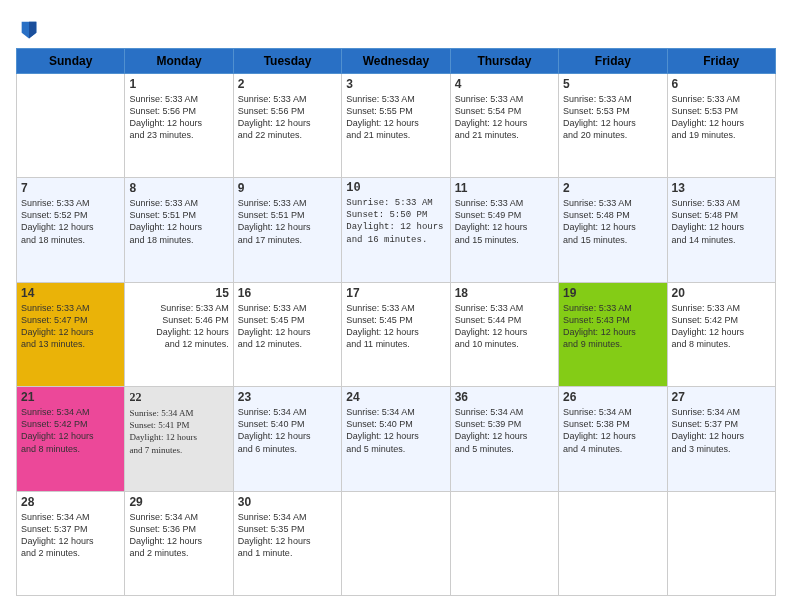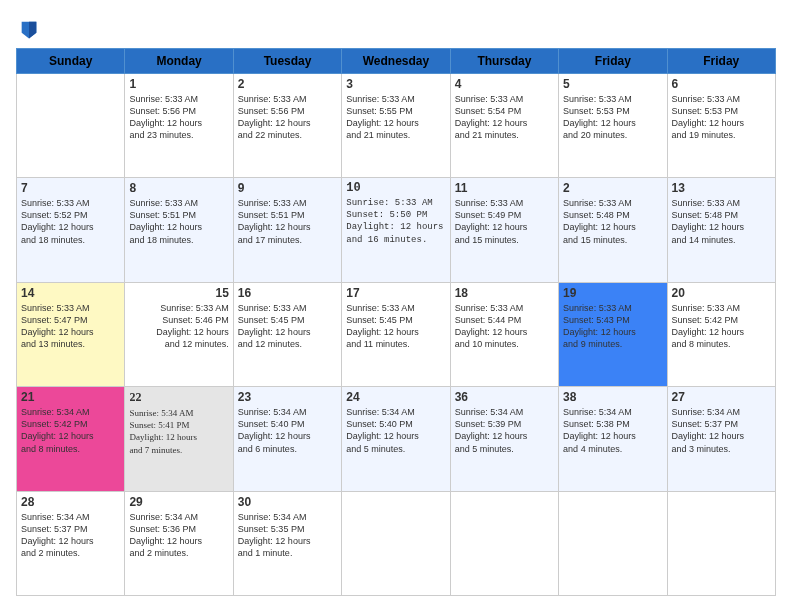--- a/index.html
+++ b/index.html
@@ -219,21 +219,21 @@
           </td>
           <td style="background: rgb(240, 245, 255);">
             <span class="day-num">13</span>
             <div class="day-info" style="white-space: pre-line;">Sunrise: 5:33 AM
 Sunset: 5:48 PM
 Daylight: 12 hours
 and 14 minutes.</div>
           </td>
         </tr>
         <tr>
-          <td style="background: #fef9c3; margin-left: 8px;">
+          <td style="background: #eab308; margin-left: 8px;">
             <span class="day-num">14</span>
             <div class="day-info" style="white-space: pre-line;">Sunrise: 5:33 AM
 Sunset: 5:47 PM
 Daylight: 12 hours
 and 13 minutes.</div>
           </td>
           <td style="background: rgb(255, 255, 255); text-align: right;">
             <span class="day-num">15</span>
             <div class="day-info" style="white-space: pre-line;">Sunrise: 5:33 AM
 Sunset: 5:46 PM
@@ -254,21 +254,21 @@
 Daylight: 12 hours
 and 11 minutes.</div>
           </td>
           <td style="background: rgb(255, 255, 255);">
             <span class="day-num">18</span>
             <div class="day-info" style="white-space: pre-line;">Sunrise: 5:33 AM
 Sunset: 5:44 PM
 Daylight: 12 hours
 and 10 minutes.</div>
           </td>
-          <td style="background: #3b82f6;">
+          <td style="background: #84cc16;">
             <span class="day-num">19</span>
             <div class="day-info" style="white-space: pre-line;">Sunrise: 5:33 AM
 Sunset: 5:43 PM
 Daylight: 12 hours
 and 9 minutes.</div>
           </td>
           <td style="background: rgb(255, 255, 255);">
             <span class="day-num">20</span>
             <div class="day-info" style="white-space: pre-line;">Sunrise: 5:33 AM
 Sunset: 5:42 PM
@@ -306,21 +306,21 @@
 and 5 minutes.</div>
           </td>
           <td style="background: rgb(240, 245, 255);">
             <span class="day-num">36</span>
             <div class="day-info" style="white-space: pre-line;">Sunrise: 5:34 AM
 Sunset: 5:39 PM
 Daylight: 12 hours
 and 5 minutes.</div>
           </td>
           <td style="background: rgb(240, 245, 255);">
-            <span class="day-num">38</span>
+            <span class="day-num">26</span>
             <div class="day-info" style="white-space: pre-line;">Sunrise: 5:34 AM
 Sunset: 5:38 PM
 Daylight: 12 hours
 and 4 minutes.</div>
           </td>
           <td style="background: rgb(240, 245, 255);">
             <span class="day-num">27</span>
             <div class="day-info" style="white-space: pre-line;">Sunrise: 5:34 AM
 Sunset: 5:37 PM
 Daylight: 12 hours

